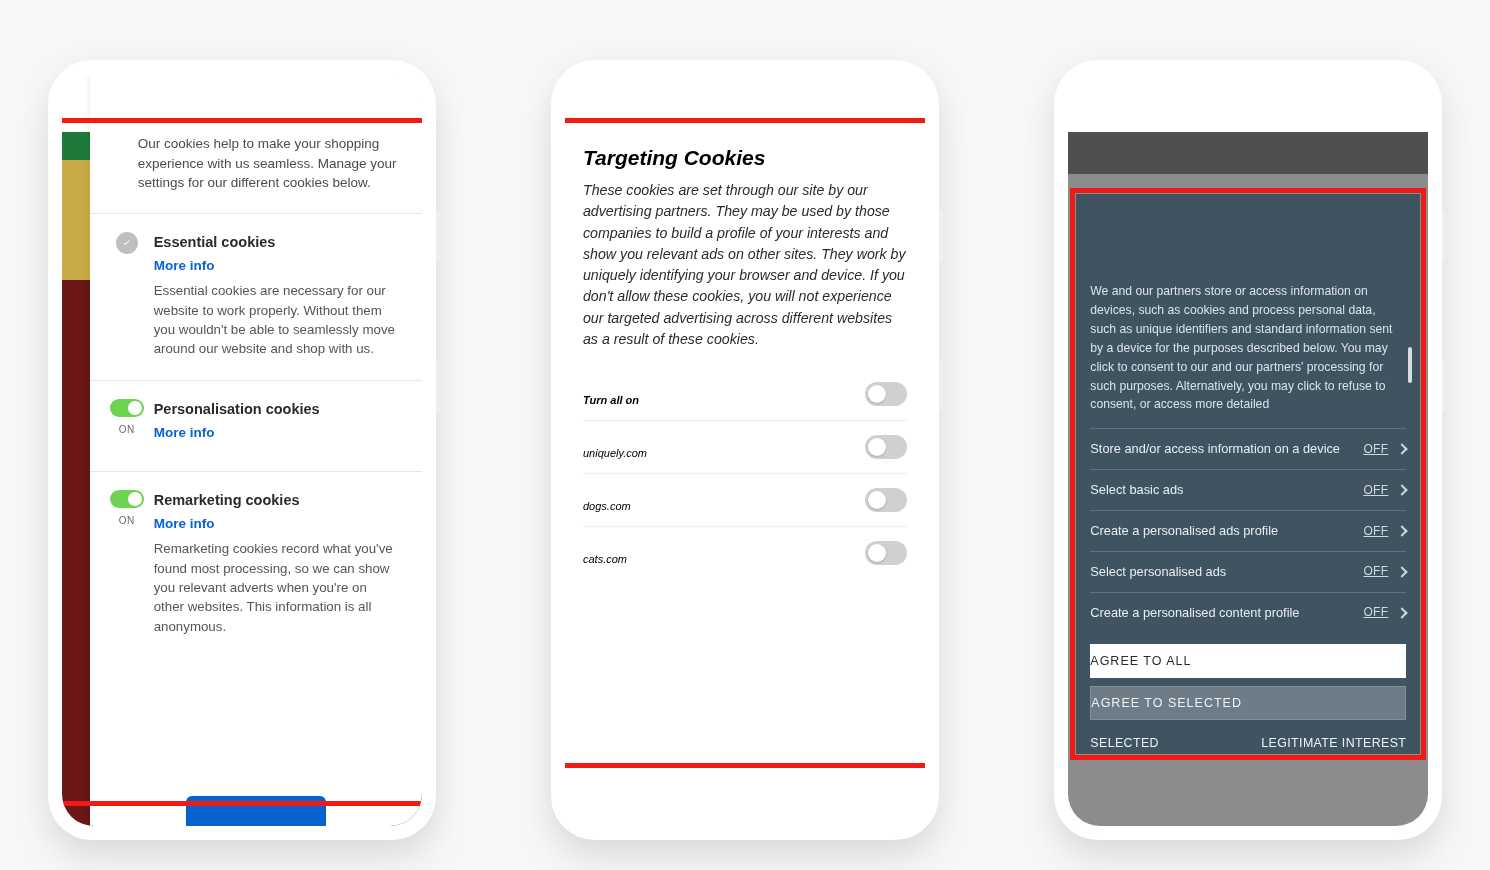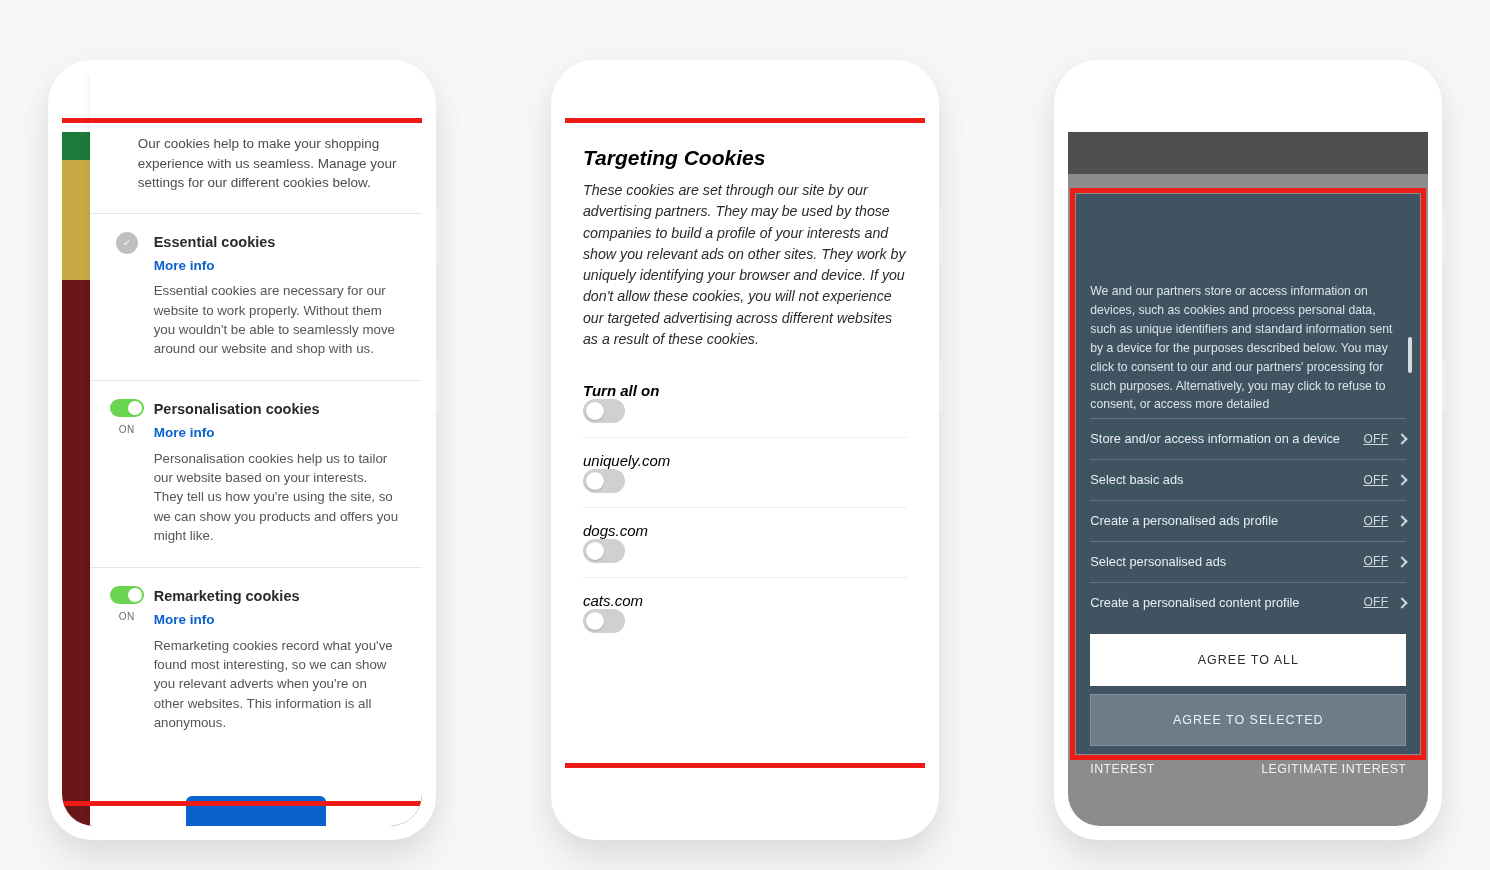--- a/index.html
+++ b/index.html
@@ -110,22 +110,22 @@
 .p2-back {
   position: absolute; left: 14px; top: 50%; transform: translateY(-50%);
   width: 20px; height: 20px; display: flex; align-items: center; justify-content: center;
   cursor: pointer;
 }
 .p2-back svg { width: 12px; height: 12px; stroke: #333; stroke-width: 2; fill: none; }
 .p2-body { padding: 14px 18px; font-style: italic; }
 .p2-h1 { font-size: 21px; font-weight: 700; margin-bottom: 10px; }
 .p2-desc { font-size: 14.2px; color: #2b2b2b; line-height: 1.5; margin-bottom: 18px; }
 .p2-row {
-  display: flex; align-items: flex-start; justify-content: space-between;
-  padding: 14px 0; border-bottom: 1px solid #eeeeee; font-size: 15px; font-weight: 600; flex-direction: column;
+  display: flex; align-items: flex-end; justify-content: space-between;
+  padding: 14px 0; border-bottom: 1px solid #eeeeee; font-size: 11px; font-weight: 600;
 }
 .p2-row.domain { font-weight: 400; }
 .p2-switch {
   width: 42px; height: 24px; background: #d0d0d0; border-radius: 12px; position: relative;
   cursor: pointer;
 }
 .p2-switch::after {
   content: ""; position: absolute; left: 3px; top: 3px; width: 18px; height: 18px;
   background: #fff; border-radius: 50%; box-shadow: 0 1px 2px rgba(0,0,0,0.2);
 }
@@ -138,34 +138,34 @@
 
 .p3-wrap { position: absolute; inset: 0; }
 .p3-topbar { position: absolute; top: 58px; left: 0; right: 0; height: 42px; background: #4f4f4f; }
 .p3-shadow { position: absolute; top: 100px; left: 0; right: 0; bottom: 0; background: rgba(0,0,0,0.45); }
 .p3-panel {
   position: absolute; left: 8px; right: 8px; top: 120px; bottom: 72px;
   background: #3f5361; color: #dbe3e8;
   padding: 88px 14px 0 14px;
   font-size: 12.2px; line-height: 1.55;
 }
-.p3-intro { margin-bottom: 4px; padding-right: 6px; }
+.p3-intro { margin-bottom: 14px; padding-right: 6px; }
 .p3-list { border-top: 1px solid rgba(255,255,255,0.18); position: relative; }
 .p3-scroll { position: absolute; right: -6px; top: -82px; width: 4px; height: 36px; background: #d9dde0; border-radius: 2px; }
 .p3-li {
   display: flex; align-items: center; justify-content: space-between;
   border-bottom: 1px solid rgba(255,255,255,0.18);
   padding: 10px 0; color: #e8eef2; font-size: 12.8px;
 }
 .p3-li .right { display: flex; align-items: center; gap: 10px; }
 .p3-off { color: #d2d8dc; font-size: 12px; letter-spacing: 0.3px; text-decoration: underline; }
 .p3-chev { width: 8px; height: 8px; border-top: 2px solid #cfd6da; border-right: 2px solid #cfd6da; transform: rotate(45deg); }
 .p3-btns { margin-top: 12px; display: flex; flex-direction: column; gap: 8px; }
 .p3-btn {
-  height: 52px; display: flex; align-items: center; justify-content: center;
+  height: 34px; display: flex; align-items: center; 
   font-size: 12.5px; letter-spacing: 1px; cursor: pointer;
 }
 .p3-btn.primary { background: #fff; color: #2b2b2b; }
 .p3-btn.secondary { background: #6d7c87; color: #eef2f4; border: 1px solid #829099; }
 .p3-footer {
   display: flex; justify-content: space-between; margin-top: 14px;
   font-size: 12.4px; color: #eef2f4; letter-spacing: 0.4px;
 }
 </style>
 </head>
@@ -203,34 +203,33 @@
         <div class="p1-sep"></div>
 
         <div class="p1-item">
           <div class="p1-col-left">
             <div class="p1-toggle"></div>
             <div class="p1-on">ON</div>
           </div>
           <div>
             <div class="p1-title">Personalisation cookies</div>
             <a class="p1-more">More info</a>
-            <div class="p1-desc">Personalisation cookies help us to tailor our website based on your interests. They tell us how you're using the site, so we can show you products and offers you might like.</div>
           </div>
         </div>
         <div class="p1-sep"></div>
 
         <div class="p1-item">
           <div class="p1-col-left">
             <div class="p1-toggle"></div>
             <div class="p1-on">ON</div>
           </div>
           <div>
             <div class="p1-title">Remarketing cookies</div>
             <a class="p1-more">More info</a>
-            <div class="p1-desc">Remarketing cookies record what you've found most interesting, so we can show you relevant adverts when you're on other websites. This information is all anonymous.</div>
+            <div class="p1-desc">Remarketing cookies record what you've found most processing, so we can show you relevant adverts when you're on other websites. This information is all anonymous.</div>
           </div>
         </div>
 
         <div class="p1-cta"></div>
       </div>
       <div class="red-frame" style="top:44px; left:-6px; right:-30px; bottom:20px;"></div>
     </div>
   </div>
 
   <div class="phone">
@@ -313,21 +312,21 @@
           </div>
           <div class="p3-btns">
             <div class="p3-btn primary">
                 <span>AGREE TO ALL</span>
               </div>
             <div class="p3-btn secondary">
                 <span>AGREE TO SELECTED</span>
               </div>
           </div>
           <div class="p3-footer">
-            <span>INTEREST</span>
+            <span>SELECTED</span>
             <span>LEGITIMATE INTEREST</span>
           </div>
         </div>
       </div>
       <div class="red-frame" style="top:114px; left:2px; right:2px; bottom:66px;"></div>
     </div>
   </div>
 
 </div>
 

